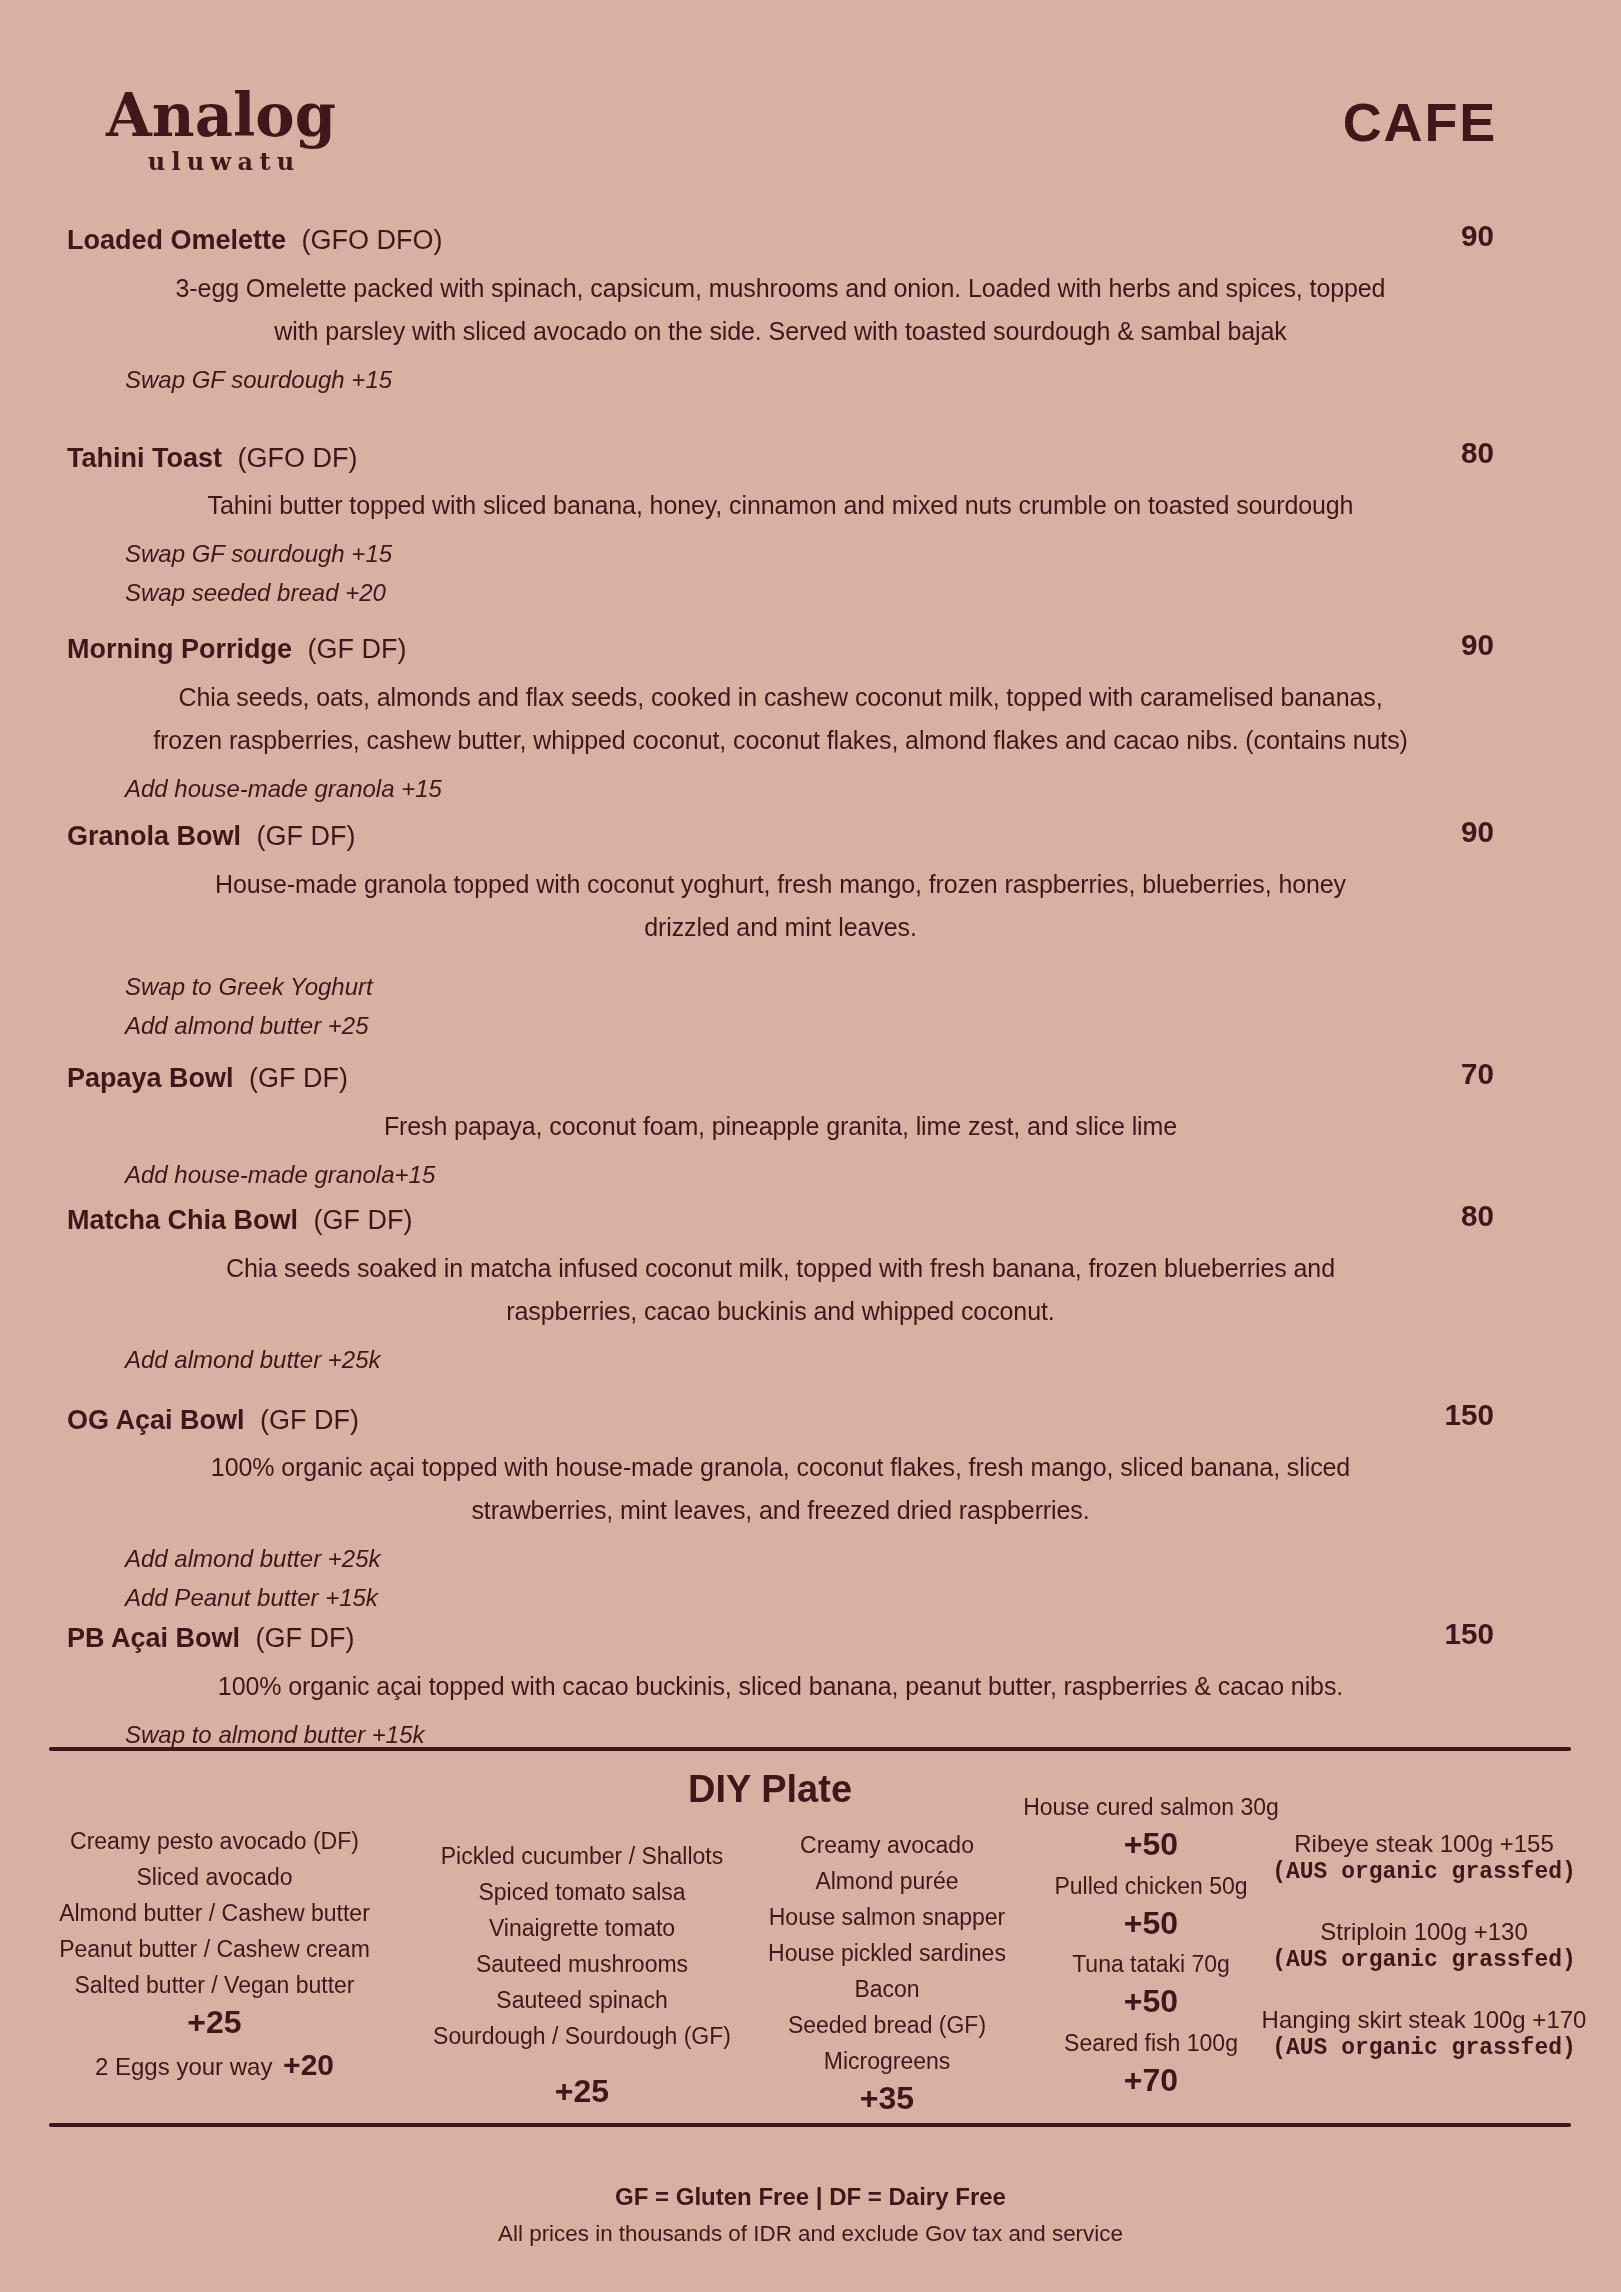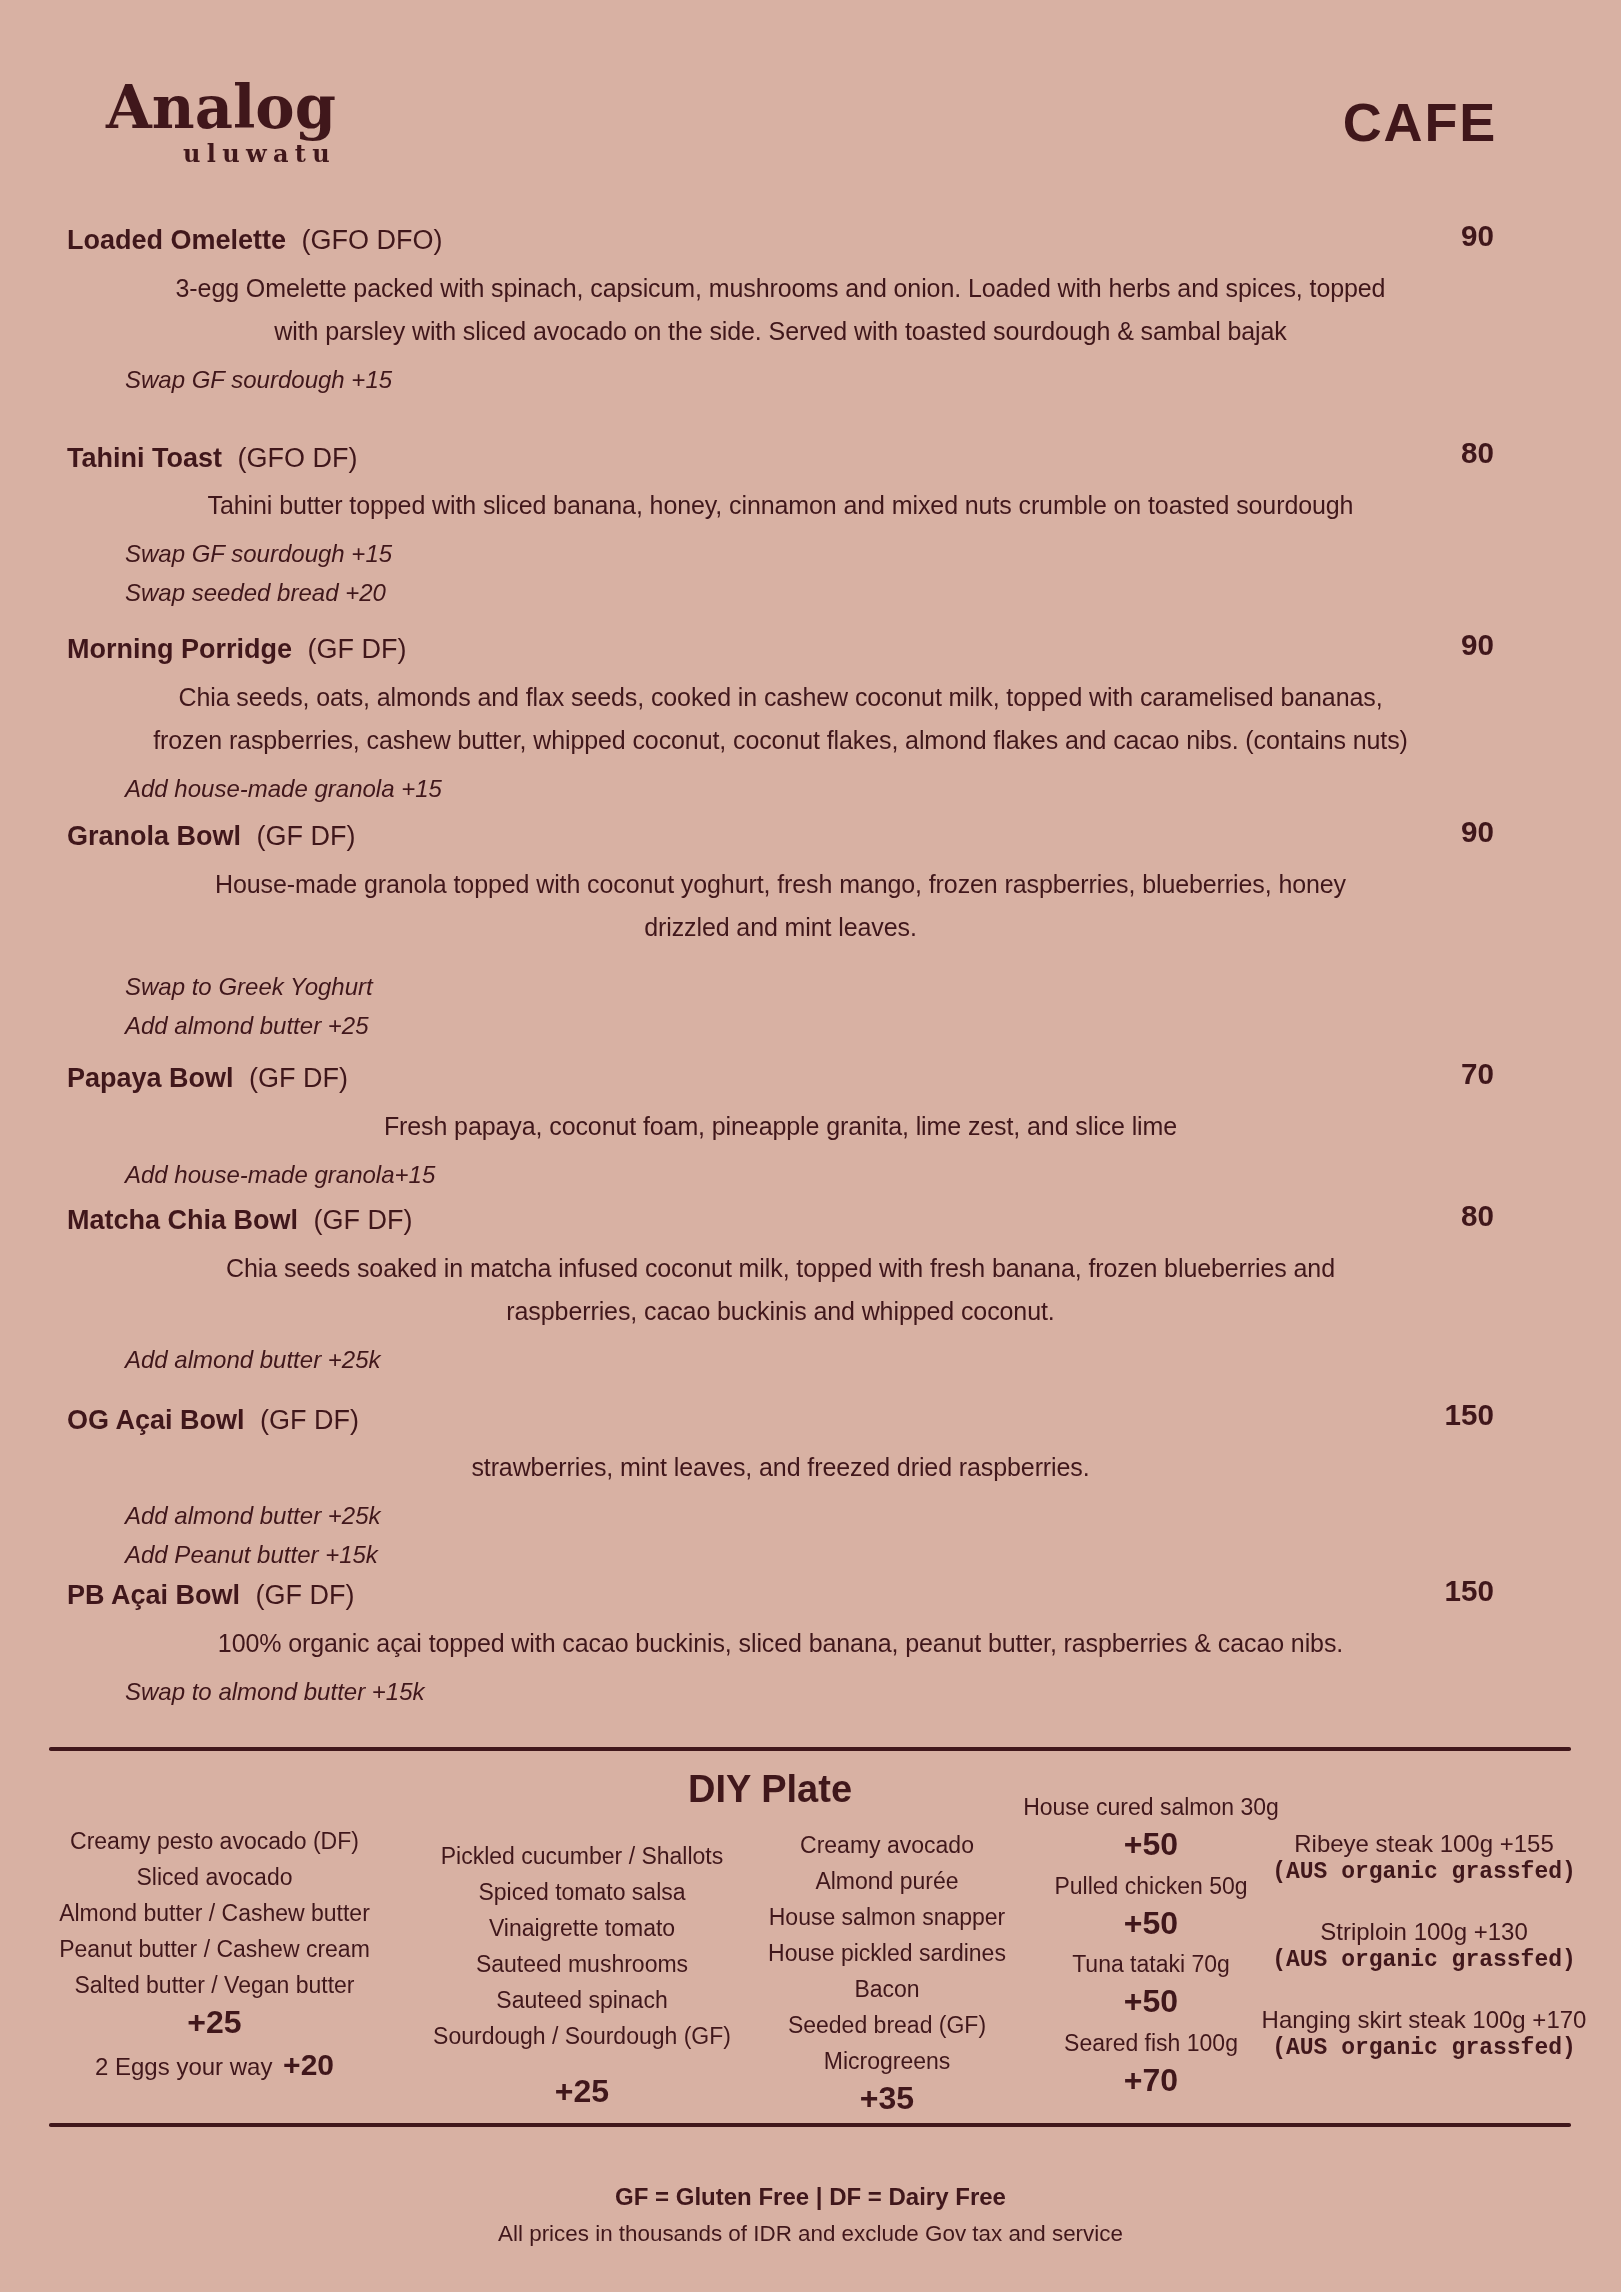--- a/index.html
+++ b/index.html
@@ -1,21 +1,21 @@
 <!DOCTYPE html>
 <html style="font-size:14.3px"><head>
 <meta charset="utf-8">
 <style>
   * { margin:0; padding:0; box-sizing:border-box; }
   html,body { background:#c9a294; }
   body { font-family:"Liberation Sans", sans-serif; color:#40171b; }
   .page { position:relative; width:1621px; height:2293px; background:#d8b1a3; overflow:hidden; margin:0 auto; }
 
   
-  .brand { position:absolute; left:106px; top:77px; text-align:right; }
+  .brand { position:absolute; left:106px; top:85px; text-align:center; }
   .brand-name { font-family:"DejaVu Serif", serif; font-weight:700; font-size:59px; line-height:1.05; letter-spacing:0; }
   .brand-loc  { font-family:"DejaVu Serif", serif; font-weight:700; font-size:24px; letter-spacing:6.3px; padding-left:6.3px; }
   .cafe { position:absolute; right:124px; top:91px; font-size:54px; font-weight:700; letter-spacing:1.8px; }
 
   
   .items { position:absolute; left:67px; top:219px; width:1427px; }
   .menu-item { position:relative; }
   .title-row { line-height:43px; font-size:27px; }
   .item-name { font-weight:700; }
   .item-tags { font-weight:400; margin-left:8px; }
@@ -163,20 +163,21 @@
       </div>
     </article>
 
     <article class="menu-item mi-7">
       <div class="title-row">
         <span class="item-name">OG Açai Bowl</span>
         <span class="item-tags">(GF DF)</span>
         <span class="item-price">150</span>
       </div>
       <div class="item-desc">
+        <div class="desc-line">100% organic açai topped with house-made granola, coconut flakes, fresh mango, sliced banana, sliced</div>
         <div class="desc-line">strawberries, mint leaves, and freezed dried raspberries.</div>
       </div>
       <div class="item-notes">
         <div class="note">Add almond butter +25k</div>
         <div class="note">Add Peanut butter +15k</div>
       </div>
     </article>
 
     <article class="menu-item mi-8">
       <div class="title-row">

